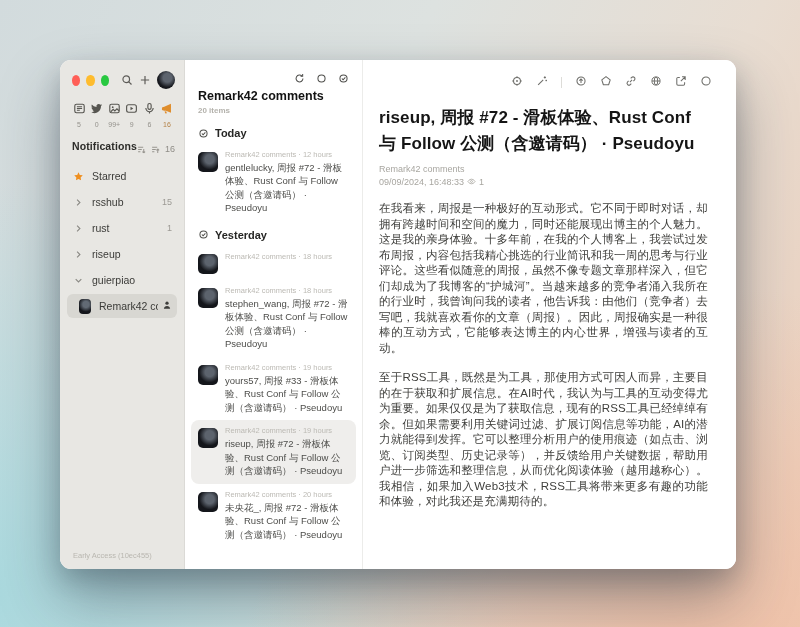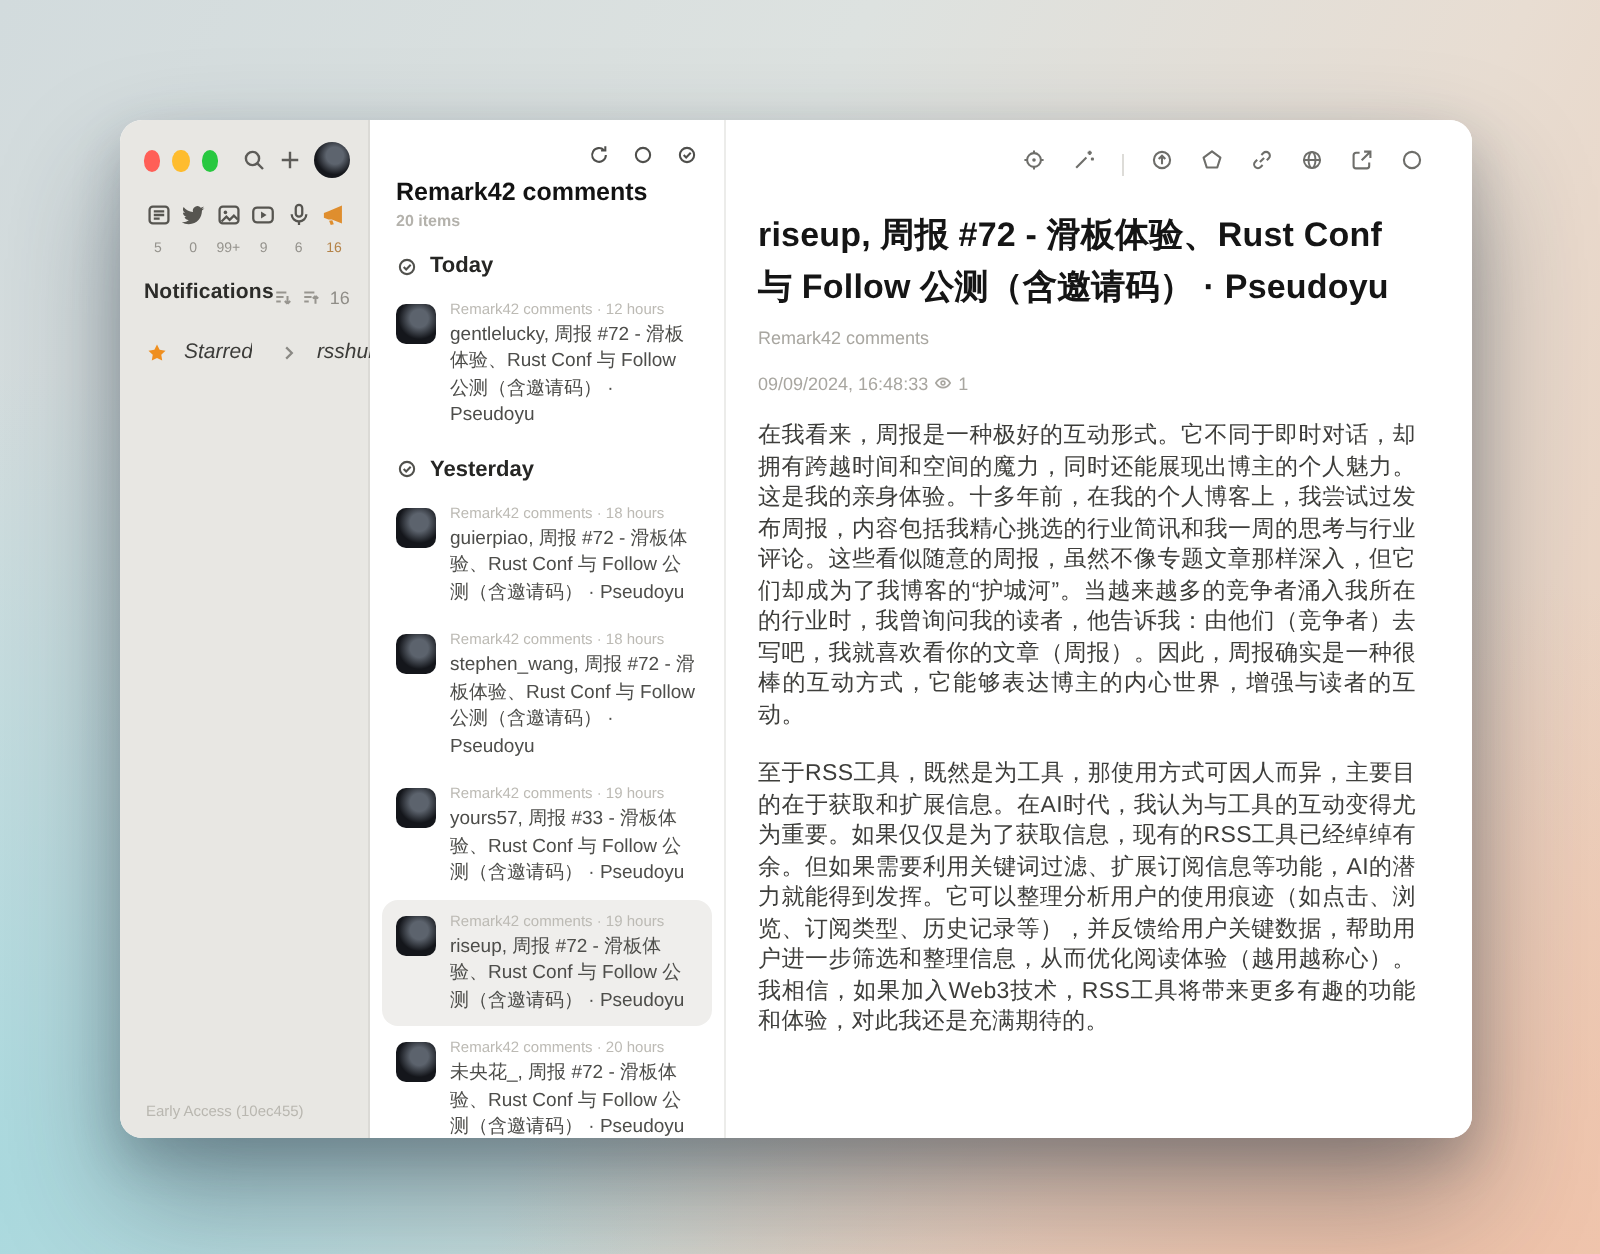--- a/index.html
+++ b/index.html
@@ -33,21 +33,21 @@
   .vt-count { font-size:7px; color:#94928c; margin-top:2px; }
   .vtab.active { color:#df8e2e; }
   .vtab.active .vt-count { color:#b48348; }
 
   .section-row { display:flex; align-items:flex-start; padding:11px 10px 6px 12px; }
   .sec-title { font-size:10.5px; font-weight:700; color:#2c2c29; letter-spacing:.1px; }
   .sec-tools { margin-left:auto; display:flex; align-items:center; gap:5px; color:#97958f; }
   .sec-tools svg { width:9px; height:9px; }
   .sec-count { font-size:9px; color:#8f8d87; }
 
-  .nav { display:flex; flex-direction:row; gap:2px; padding:0 7px;font-style:italic; }
+  .nav { display:flex; flex-direction:column; gap:2px; padding:0 7px; }
   .nav-row { display:flex; align-items:center; height:24px; padding:0 5px;
     border-radius:6px; color:#3b3b38; font-size:10.5px; }
   .nav-row .lead { width:12px; display:flex; justify-content:center; margin-right:4px; color:#8a8984; }
   .nav-row .lead svg { width:9px; height:9px; }
   .nav-row .lead .star { width:11px; height:11px; color:#ef8f1f; }
   .nav-count { margin-left:auto; font-size:9px; color:#9c9a94; }
   .nav-row.child { padding-left:12px; }
   .nav-row.selected { background:#d8d7d2; }
   .avatar-sq { width:15px; height:15px; border-radius:4px;
     background:radial-gradient(circle at 58% 36%, #626a74 0 26%, #14161b 62%); }
@@ -79,21 +79,21 @@
 
   
   .reader { flex:1; background:#fff; display:flex; flex-direction:column; }
   .reader-toolbar { display:flex; justify-content:flex-end; align-items:center; gap:13px;
     padding:13px 24px 0; color:#6e6e6a; }
   .reader-toolbar svg { width:12px; height:12px; }
   .rt-sep { width:1px; height:11px; background:#dddcd8; }
   .article { padding:14px 28px 0 16px; overflow:hidden; }
   .a-title { font-size:17px; font-weight:700; color:#151515; line-height:1.5; letter-spacing:.1px; }
   .a-feed { font-size:9px; color:#a8a6a0; margin-top:8px; }
-  .a-meta { font-size:9px; color:#a8a6a0; margin-top:13px; display:flex; align-items:flex-start; gap:3px; }
+  .a-meta { font-size:9px; color:#a8a6a0; margin-top:3px; display:flex; align-items:flex-start; gap:3px; }
   .a-meta svg { width:9px; height:9px; }
   .paras p { font-size:11.5px; color:#3e3e3b; line-height:15.5px; margin-top:14px;
     text-align:justify; letter-spacing:.2px; }
 </style>
 </head>
 <body>
 
 <div class="desktop">
   <div class="window">
 
@@ -328,21 +328,20 @@
               <circle cx="8" cy="8" r="5.2"></circle>
               <path d="M5.6 8l1.8 1.8 3.3-3.4"></path>
             </svg>
             <span>Yesterday</span>
           </div>
 
           <div class="entry">
             <span class="avatar-e"></span>
             <div class="etext">
               <div class="emeta">Remark42 comments · 18 hours</div>
-              <div class="etitle">guierpiao, 周报 #72 - 滑板体验、Rust Conf 与 Follow 公测（含邀请码） · Pseudoyu</div>
             </div>
           </div>
 
           <div class="entry">
             <span class="avatar-e"></span>
             <div class="etext">
               <div class="emeta">Remark42 comments · 18 hours</div>
               <div class="etitle">stephen_wang, 周报 #72 - 滑板体验、Rust Conf 与 Follow 公测（含邀请码） · Pseudoyu</div>
             </div>
           </div>

